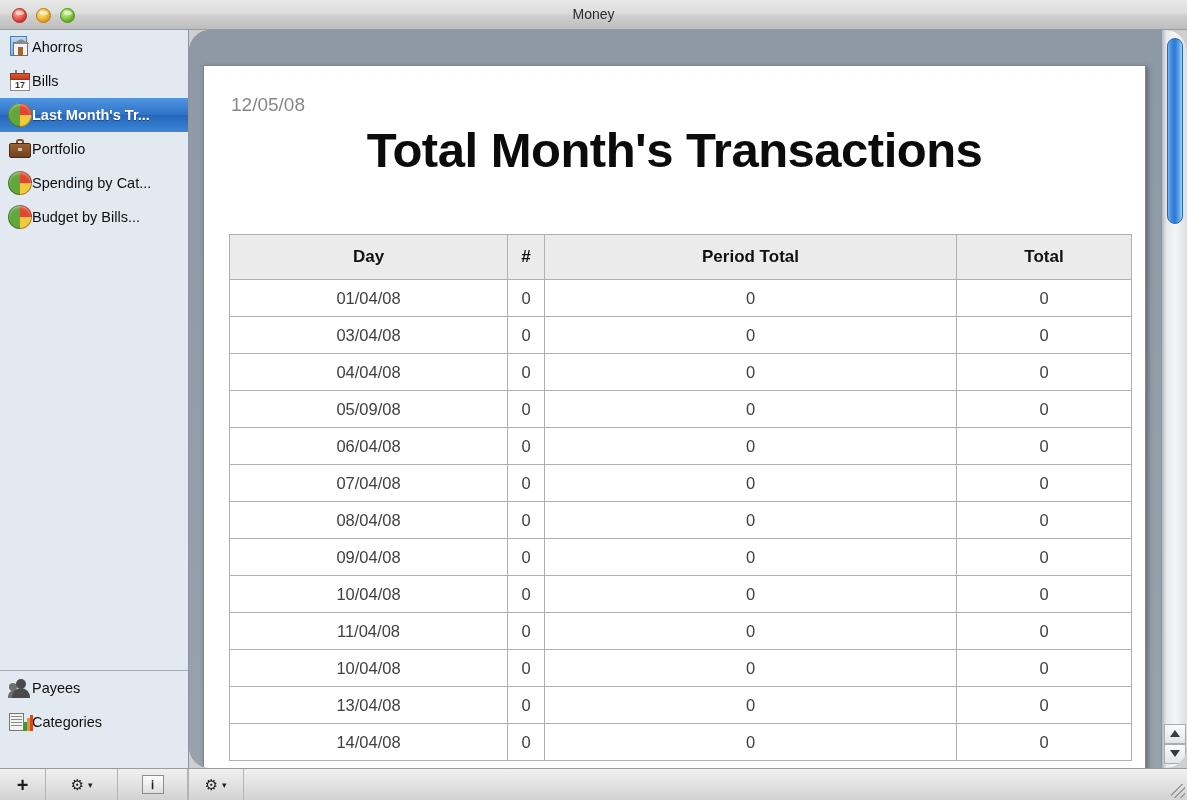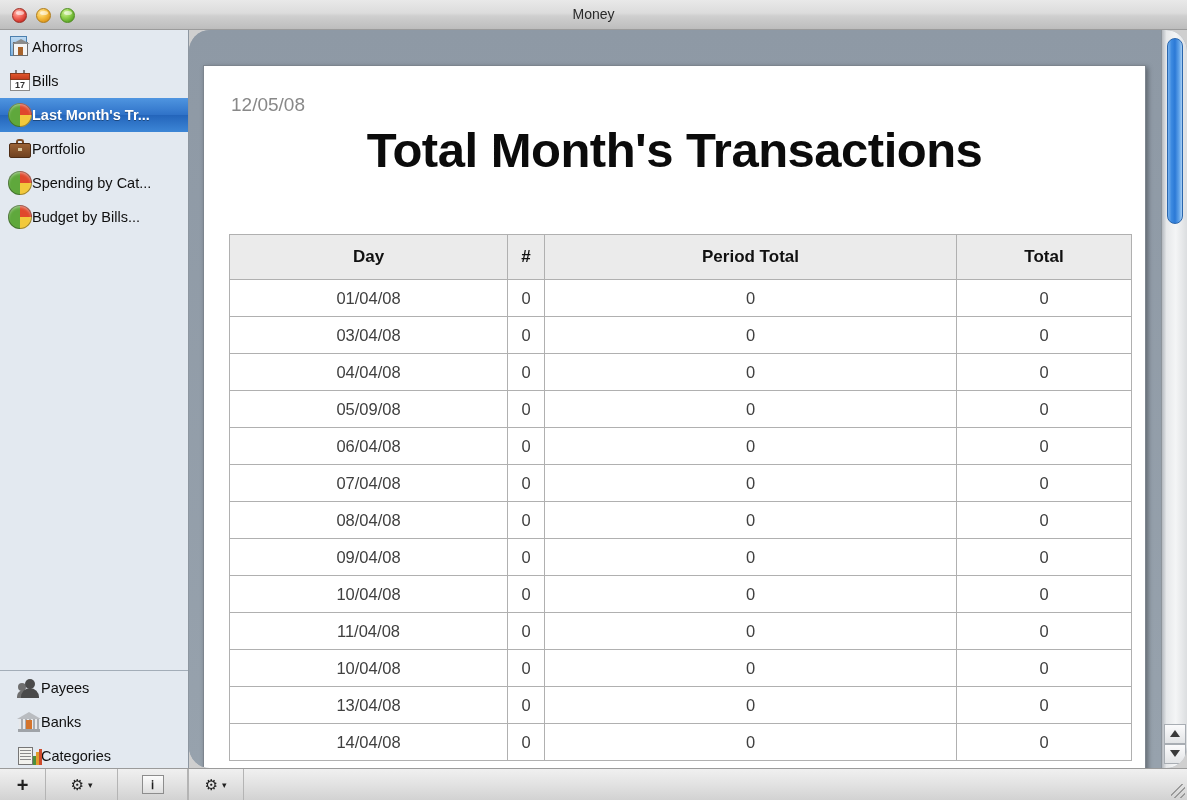--- a/index.html
+++ b/index.html
@@ -88,21 +88,20 @@
   #sidebar-top {
     position: absolute;
     left: 0; top: 0;
     width: 188px;
   }
   #sidebar-bottom {
     position: absolute;
     left: 0; top: 640px;
     width: 188px;
     border-top: 1px solid #a3adb8;
-    padding-left: 9px;
   }
   .side-item {
     position: relative;
     height: 34px;
     display: flex;
     align-items: center;
     padding-left: 8px;
     box-sizing: border-box;
   }
   .side-item.selected {
@@ -536,29 +535,20 @@
       <div class="side-item">
         <span class="side-icon ic-people">
           <span class="p2"></span>
             <span class="b2"></span>
           <span class="p1"></span>
             <span class="b1"></span>
         </span>
         <span class="side-label">Payees</span>
       </div>
 
-      <div class="side-item">
-        <span class="side-icon ic-bldg">
-          <span class="roof"></span>
-            <span class="cols"></span>
-            <span class="door"></span>
-            <span class="base"></span>
-        </span>
-        <span class="side-label">Banks</span>
-      </div>
 
       <div class="side-item">
         <span class="side-icon ic-cat">
           <span class="sheet"></span>
             <span class="lines"></span>
           <span class="bar1"></span>
             <span class="bar2"></span>
             <span class="bar3"></span>
         </span>
         <span class="side-label">Categories</span>

